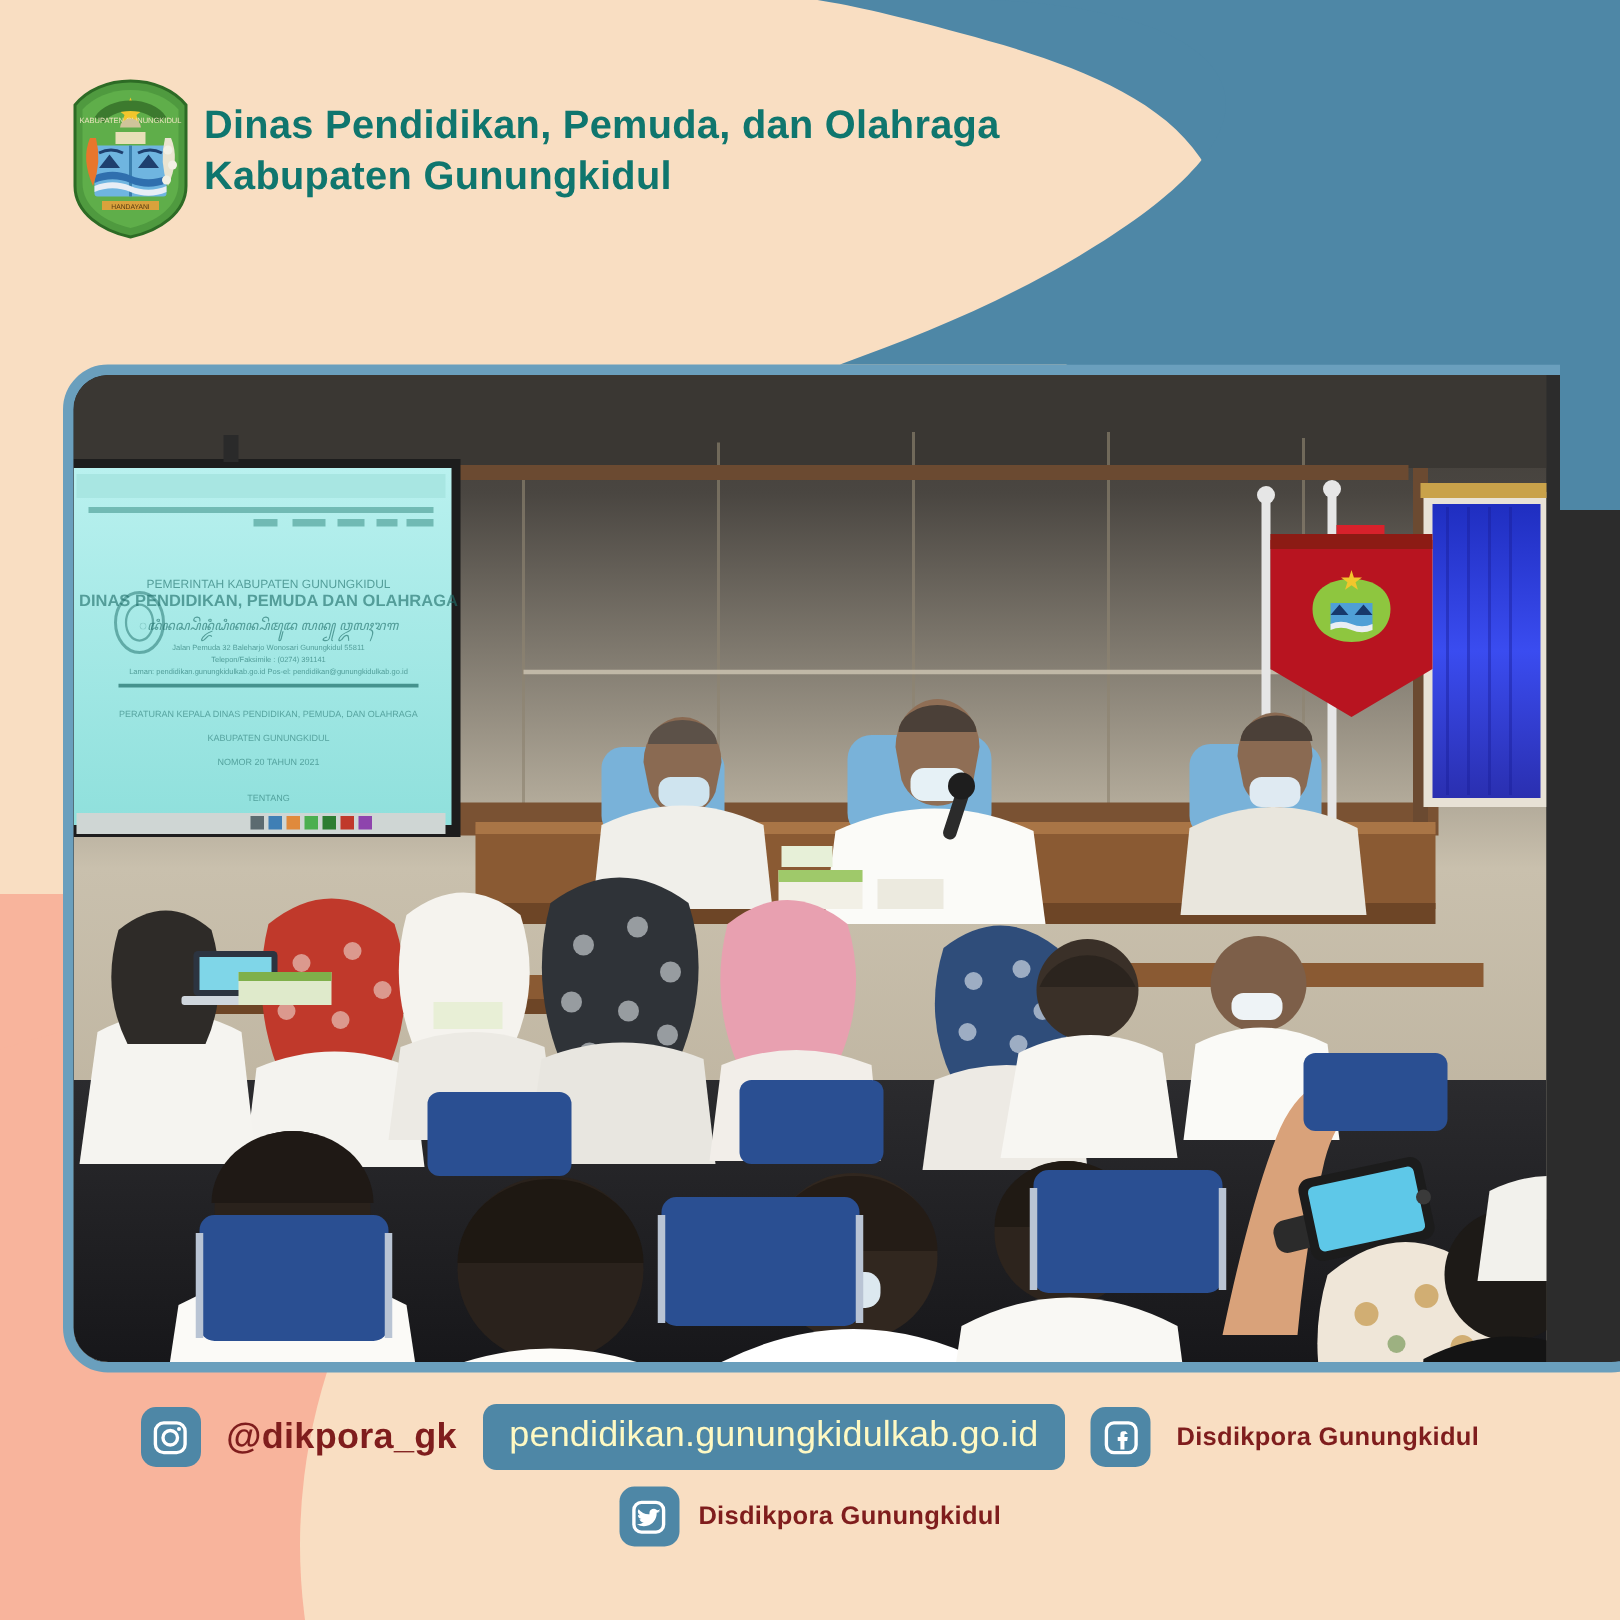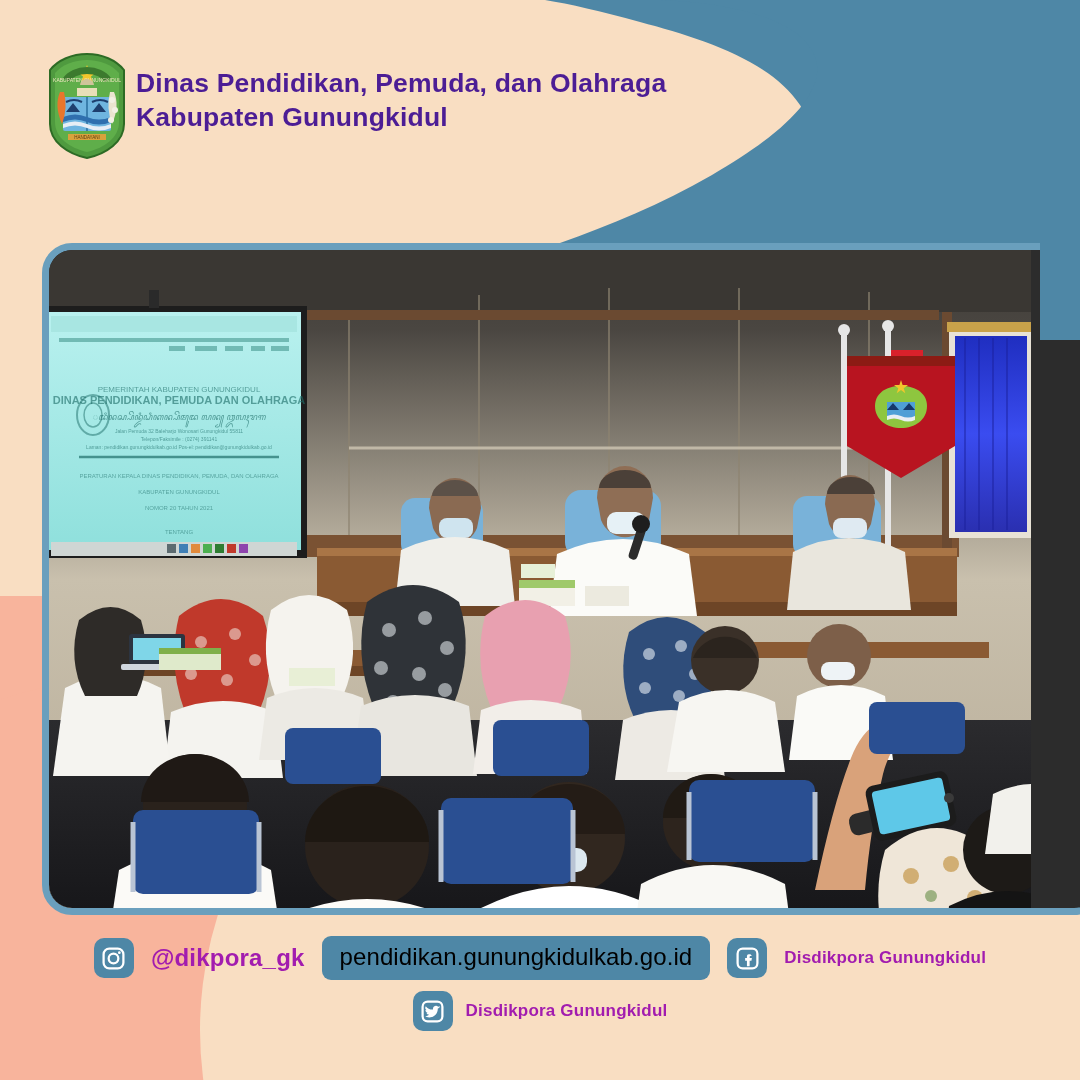--- a/index.html
+++ b/index.html
@@ -21,21 +21,21 @@
              background:#f8b49c;border-radius:50% 50% 0 0 / 42% 42% 0 0;}
   .bg-salmon2{position:absolute;left:-300px;top:596px;width:620px;height:560px;background:#f8b49c;}
   
   .bg-peach-br{position:absolute;right:-300px;bottom:-420px;width:1180px;height:940px;
                background:#f9dec2;border-radius:50%;}
 
   
   .header{position:absolute;left:0;top:0;width:1080px;height:200px;}
   .crest{position:absolute;left:44px;top:52px;width:86px;height:108px;}
   .org-title{position:absolute;left:136px;top:66px;width:620px;
-             color:#4c1d95;font-weight:bold;font-size:26.5px;line-height:34px;
+             color:#0f766e;font-weight:bold;font-size:26.5px;line-height:34px;
              letter-spacing:.2px;}
   .org-title div{white-space:nowrap;}
 
   .gk-logo{position:absolute;right:22px;top:28px;width:214px;height:104px;}
   .gk-word{position:absolute;left:0;top:26px;width:186px;height:52px;
            font-family:"DejaVu Serif",serif;font-style:italic;font-weight:bold;
            font-size:40px;color:#4a4122;letter-spacing:-1px;}
   .gk-tag{position:absolute;left:54px;top:74px;font-family:"DejaVu Serif",serif;
           font-style:italic;font-size:15px;color:#7d8a3a;letter-spacing:.5px;}
 
@@ -47,24 +47,24 @@
   .ph-svg{position:absolute;left:0;top:0;width:982px;height:658px;}
 
   
   .footer{position:absolute;left:0;bottom:0;width:1080px;height:150px;}
   .row1{position:absolute;left:0;top:5px;width:1080px;height:46px;
         display:flex;align-items:center;justify-content:center;gap:17px;}
   .row2{position:absolute;left:0;top:58px;width:1080px;height:46px;
         display:flex;align-items:center;justify-content:center;gap:13px;}
   .sicon{width:40px;height:40px;border-radius:10px;background:#4e87a6;
          display:flex;align-items:center;justify-content:center;flex:0 0 auto;}
-  .slabel{color:#a21caf;font-weight:bold;font-size:24px;letter-spacing:.2px;
+  .slabel{color:#7f1d1d;font-weight:bold;font-size:24px;letter-spacing:.2px;
           white-space:nowrap;}
   .slabel.small{font-size:17px;}
-  .urlpill{background:#4e87a6;color:#000000;font-size:24px;font-weight:normal;
+  .urlpill{background:#4e87a6;color:#fef9c3;font-size:24px;font-weight:normal;
            padding:7px 18px 9px;border-radius:9px;white-space:nowrap;
            letter-spacing:.1px;}
 </style>
 </head>
 <body>
 
 <div id="poster">
 
   <div class="bg-base"></div>
 

